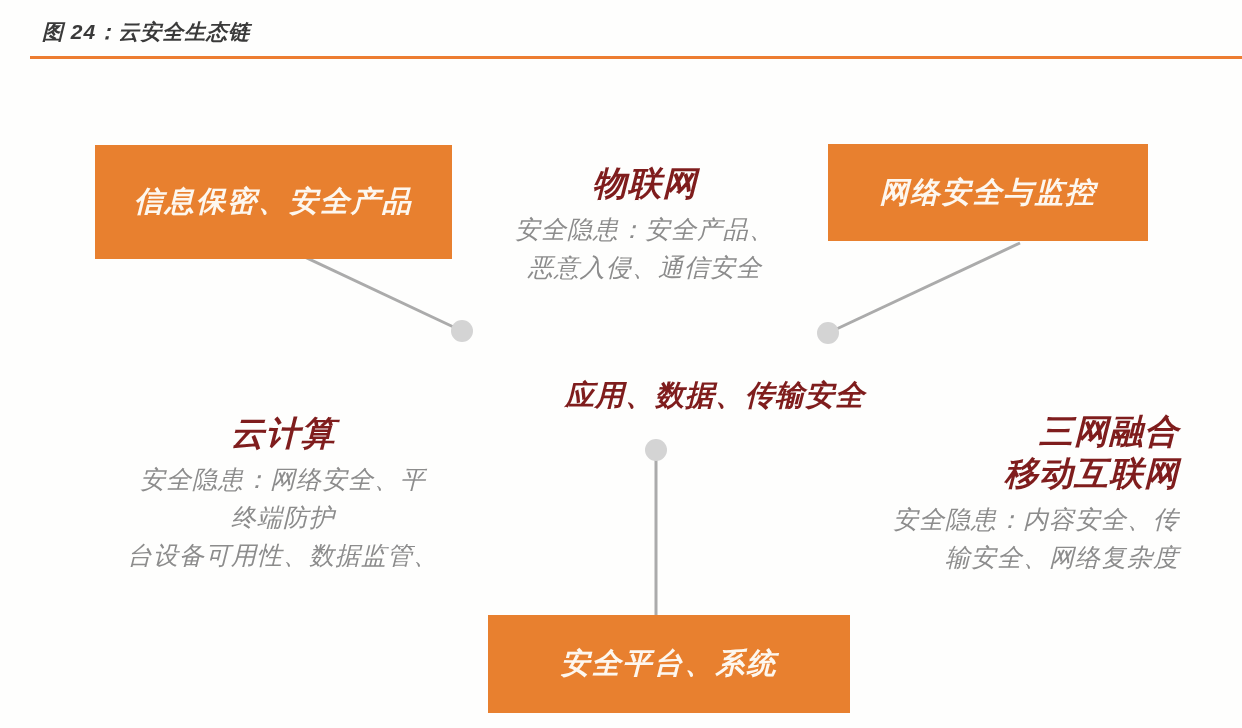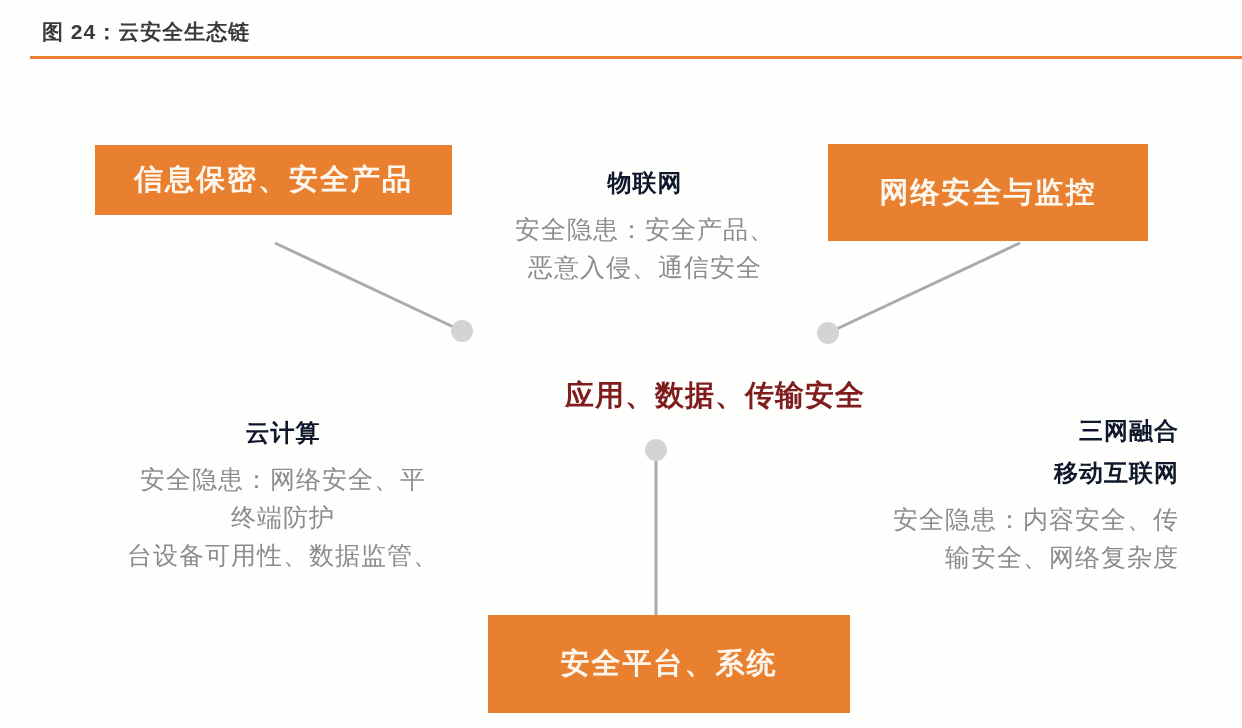--- a/index.html
+++ b/index.html
@@ -5,20 +5,21 @@
   * { margin: 0; padding: 0; box-sizing: border-box; }
   html, body { background: #ffffff; }
   body { font-family: "Liberation Sans", "DejaVu Sans", sans-serif; }
 
   .canvas {
     position: relative;
     width: 1242px;
     height: 728px;
     background: #fefefd;
     overflow: hidden;
+    font-style: italic;
   }
 
   .figure-title {
     position: absolute;
     left: 42px;
     top: 18px;
     font-size: 21px;
     font-weight: bold;
     color: #3a3a3a;
     letter-spacing: 1px;
@@ -45,21 +46,21 @@
     background: #e8802f;
     color: #fdf7ef;
     display: flex;
     align-items: center;
     justify-content: center;
     font-size: 29px;
     font-weight: bold;
     letter-spacing: 2px;
     text-align: center;
   }
-  .node-top-left  { left: 95px;  top: 145px; width: 357px; height: 70px; }
+  .node-top-left  { left: 95px;  top: 145px; width: 357px; height: 114px; }
   .node-top-right { left: 828px; top: 144px; width: 320px; height: 97px; }
   .node-bottom    { left: 488px; top: 615px; width: 362px; height: 98px; }
 
   .center-label {
     position: absolute;
     left: 445px;
     top: 376px;
     width: 420px;
     text-align: right;
     font-size: 29px;
@@ -71,23 +72,23 @@
   .text-group {
     position: absolute;
     text-align: center;
   }
   .group-iot    { left: 478px; top: 162px; width: 334px; }
   .group-cloud  { left: 118px; top: 412px; width: 330px; }
   .group-triple { left: 853px; top: 410px; width: 326px; text-align: right; }
 
   .group-title-line {
     display: block;
-    font-size: 24px;
+    font-size: 34px;
     font-weight: bold;
-    color: #0f172a;
+    color: #7f1d1d;
     line-height: 42px;
     letter-spacing: 1px;
   }
   .group-body {
     margin-top: 6px;
   }
   .group-body-line {
     display: block;
     font-size: 25px;
     color: #8c8c8c;

